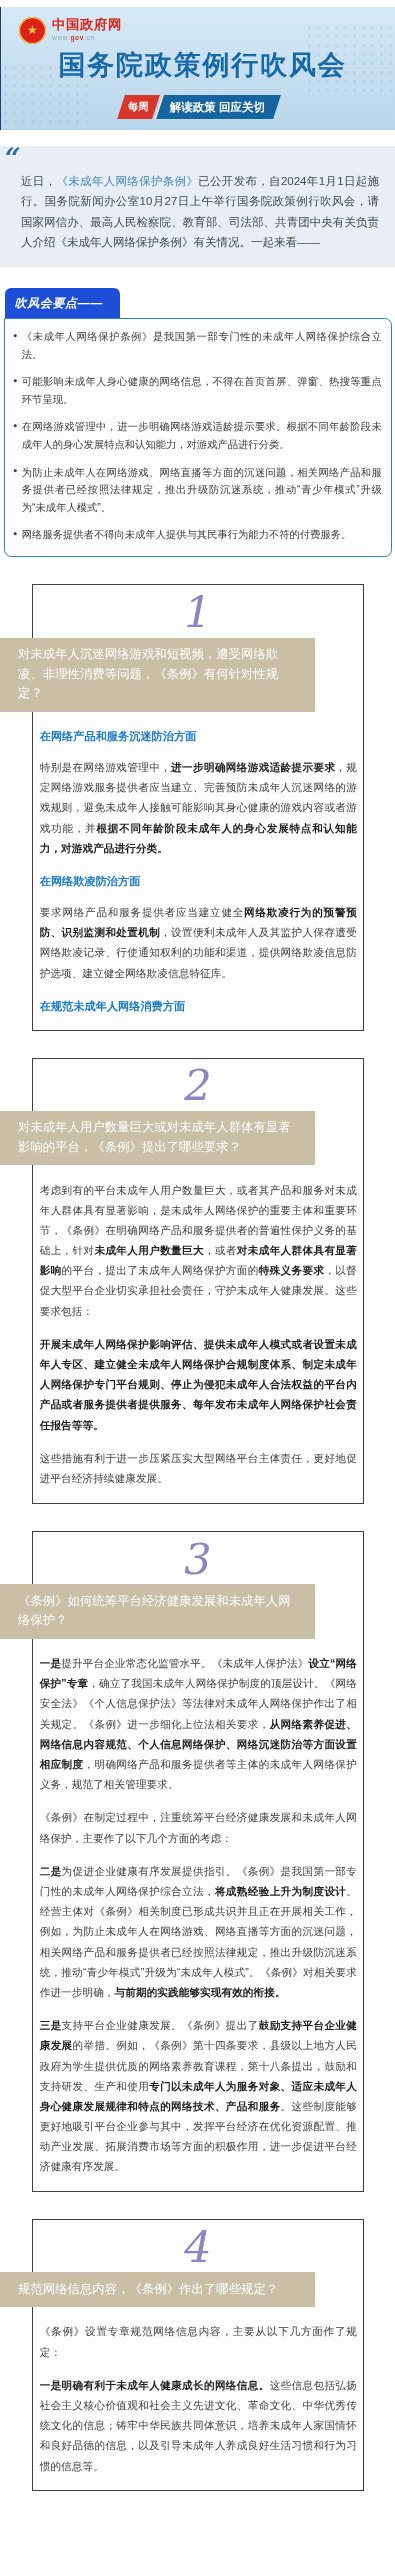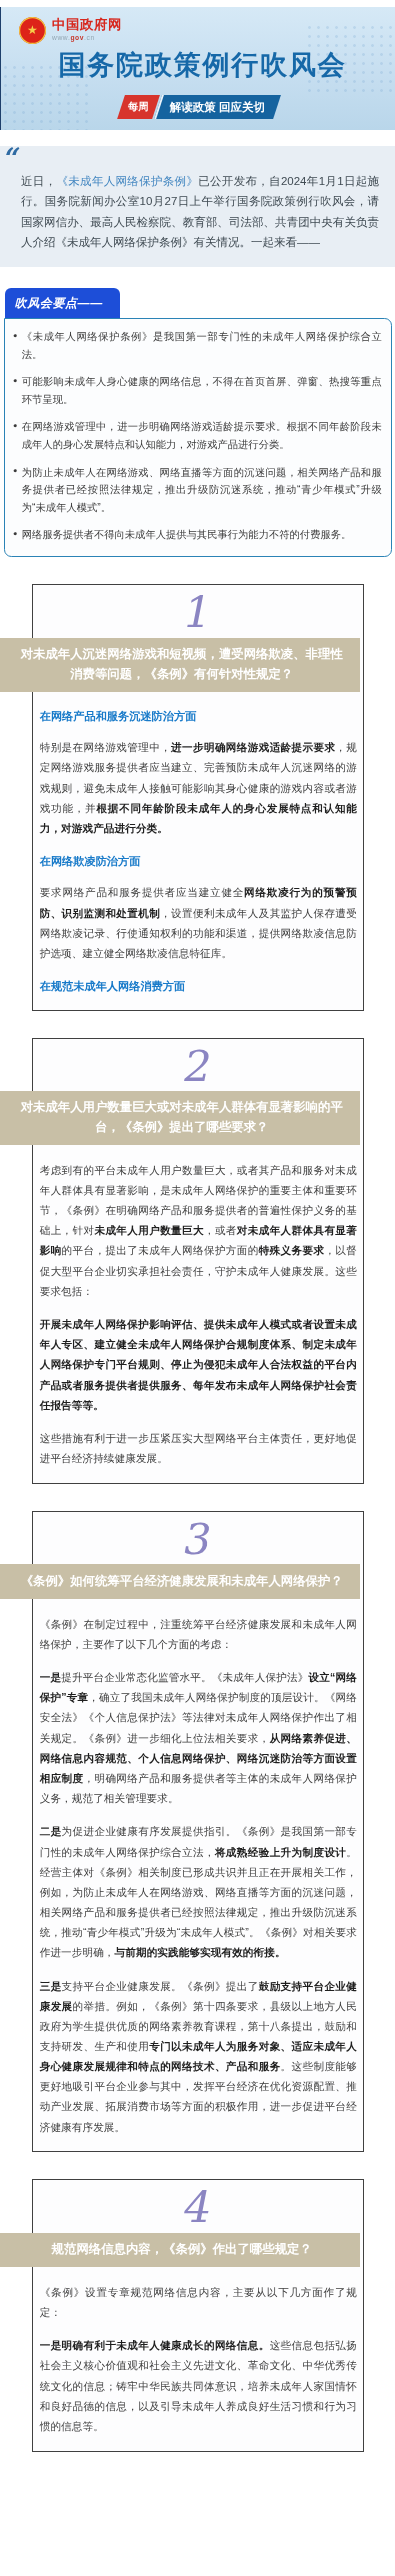--- a/index.html
+++ b/index.html
@@ -65,23 +65,23 @@
   
   .section{
     margin:27px 0 0 32px;width:332px;box-sizing:border-box;
     border:1.2px solid #404040;background:#fdfdfe;position:relative;padding-bottom:14.6px;
   }
   .sec-num{
     text-align:center;font-family:"DejaVu Serif",serif;font-style:italic;
     color:#8b85c2;font-size:43px;line-height:1.05;padding-top:4.9px;
   }
   .sec-banner{
-    position:relative;margin-left:-33px;width:360px;box-sizing:border-box;
-    background:#c8bfa6;color:#ffffff;font-weight:bold;font-size:12.4px;line-height:1.6;
-    padding:7.3px 14.6px 7.3px 18px;margin-top:2.4px;text-align:center;
+    position:relative;margin-left:-33px;width:315px;box-sizing:border-box;
+    background:#c8bfa6;color:#ffffff;font-weight:normal;font-size:12.4px;line-height:1.6;
+    padding:7.3px 14.6px 7.3px 18px;margin-top:2.4px;
   }
   .sec-content{padding:1.2px 6px 0 6.7px;}
   .sec-sub{color:#187ac9;font-weight:bold;font-size:11.2px;margin:16px 0 1.2px 0;}
   .sec-para{
     font-size:10.6px;line-height:1.9;color:#3d3d3d;margin:13.4px 0 0 0;
     text-align:justify;letter-spacing:0.1px;
   }
   .sec-para b{color:#1f1f1f;}
 </style>
 </head>
@@ -157,22 +157,22 @@
       <div class="sec-content">
         <div class="sec-para"><span>考虑到有的平台未成年人用户数量巨大，或者其产品和服务对未成年人群体具有显著影响，是未成年人网络保护的重要主体和重要环节，《条例》在明确网络产品和服务提供者的普遍性保护义务的基础上，针对</span><b>未成年人用户数量巨大</b><span>，或者</span><b>对未成年人群体具有显著影响</b><span>的平台，提出了未成年人网络保护方面的</span><b>特殊义务要求</b><span>，以督促大型平台企业切实承担社会责任，守护未成年人健康发展。这些要求包括：</span></div>
         <div class="sec-para"><b>开展未成年人网络保护影响评估、提供未成年人模式或者设置未成年人专区、建立健全未成年人网络保护合规制度体系、制定未成年人网络保护专门平台规则、停止为侵犯未成年人合法权益的平台内产品或者服务提供者提供服务、每年发布未成年人网络保护社会责任报告等等。</b></div>
         <div class="sec-para"><span>这些措施有利于进一步压紧压实大型网络平台主体责任，更好地促进平台经济持续健康发展。</span></div>
       </div>
     </div>
     <div class="section">
       <div class="sec-num">3</div>
       <div class="sec-banner">《条例》如何统筹平台经济健康发展和未成年人网络保护？</div>
       <div class="sec-content">
+        <div class="sec-para"><b>一是</b><span>提升平台企业常态化监管水平。《未成年人保护法》</span><b>设立“网络保护”专章</b><span>，确立了我国未成年人网络保护制度的顶层设计。《网络安全法》《个人信息保护法》等法律对未成年人网络保护作出了相关规定。《条例》进一步细化上位法相关要求，</span><b>从网络素养促进、网络信息内容规范、个人信息网络保护、网络沉迷防治等方面设置相应制度</b><span>，明确网络产品和服务提供者等主体的未成年人网络保护义务，规范了相关管理要求。</span></div>
         <div class="sec-para"><span>《条例》在制定过程中，注重统筹平台经济健康发展和未成年人网络保护，主要作了以下几个方面的考虑：</span></div>
-        <div class="sec-para"><b>一是</b><span>提升平台企业常态化监管水平。《未成年人保护法》</span><b>设立“网络保护”专章</b><span>，确立了我国未成年人网络保护制度的顶层设计。《网络安全法》《个人信息保护法》等法律对未成年人网络保护作出了相关规定。《条例》进一步细化上位法相关要求，</span><b>从网络素养促进、网络信息内容规范、个人信息网络保护、网络沉迷防治等方面设置相应制度</b><span>，明确网络产品和服务提供者等主体的未成年人网络保护义务，规范了相关管理要求。</span></div>
         <div class="sec-para"><b>二是</b><span>为促进企业健康有序发展提供指引。《条例》是我国第一部专门性的未成年人网络保护综合立法，</span><b>将成熟经验上升为制度设计</b><span>。经营主体对《条例》相关制度已形成共识并且正在开展相关工作，例如，为防止未成年人在网络游戏、网络直播等方面的沉迷问题，相关网络产品和服务提供者已经按照法律规定，推出升级防沉迷系统，推动“青少年模式”升级为“未成年人模式”。《条例》对相关要求作进一步明确，</span><b>与前期的实践能够实现有效的衔接。</b></div>
         <div class="sec-para"><b>三是</b><span>支持平台企业健康发展。《条例》提出了</span><b>鼓励支持平台企业健康发展</b><span>的举措。例如，《条例》第十四条要求，县级以上地方人民政府为学生提供优质的网络素养教育课程，第十八条提出，鼓励和支持研发、生产和使用</span><b>专门以未成年人为服务对象、适应未成年人身心健康发展规律和特点的网络技术、产品和服务</b><span>。这些制度能够更好地吸引平台企业参与其中，发挥平台经济在优化资源配置、推动产业发展、拓展消费市场等方面的积极作用，进一步促进平台经济健康有序发展。</span></div>
       </div>
     </div>
     <div class="section">
       <div class="sec-num">4</div>
       <div class="sec-banner">规范网络信息内容，《条例》作出了哪些规定？</div>
       <div class="sec-content">
         <div class="sec-para"><span>《条例》设置专章规范网络信息内容，主要从以下几方面作了规定：</span></div>
         <div class="sec-para"><b>一是明确有利于未成年人健康成长的网络信息。</b><span>这些信息包括弘扬社会主义核心价值观和社会主义先进文化、革命文化、中华优秀传统文化的信息；铸牢中华民族共同体意识，培养未成年人家国情怀和良好品德的信息，以及引导未成年人养成良好生活习惯和行为习惯的信息等。</span></div>

